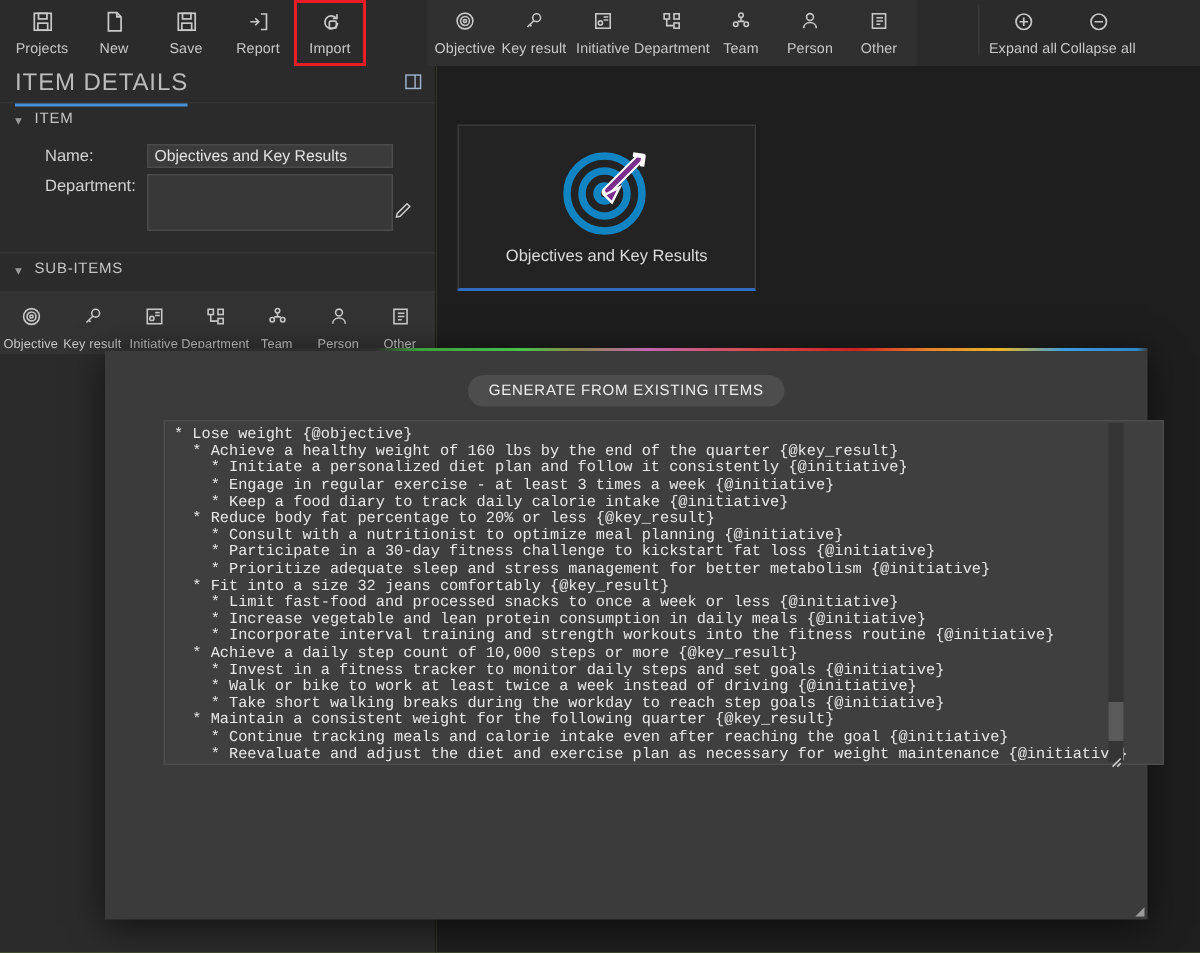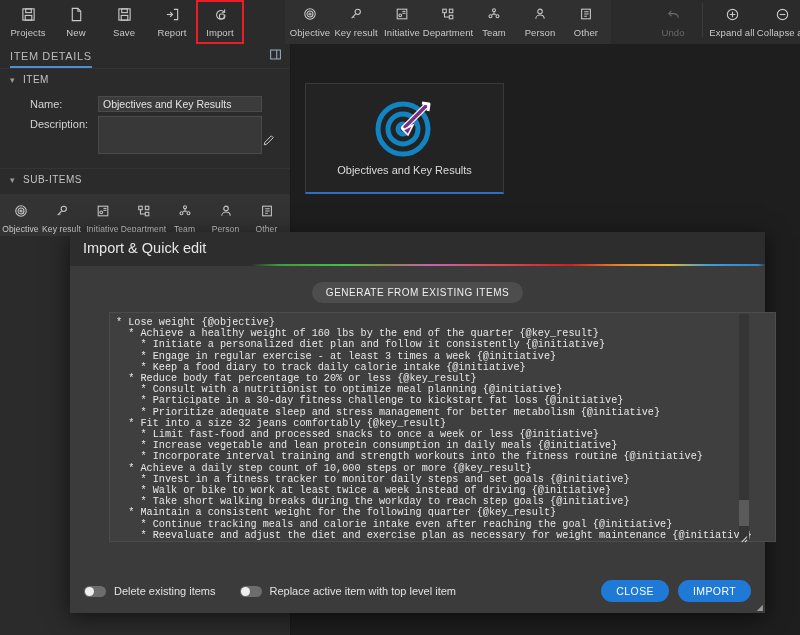--- a/index.html
+++ b/index.html
@@ -47,21 +47,21 @@
   
   .left-panel {
     position: absolute; left: 0; top: 44px; width: 291px; height: 591px;
     background: #2b2b2b; border-right: 1px solid #1a1a1a;
   }
   .panel-head {
     height: 24px; display: flex; align-items: center; padding: 0 10px;
     position: relative;
   }
   .panel-title {
-    font-size: 11px; color: #bcbcbc; letter-spacing: .6px;
+    font-size: 16px; color: #bcbcbc; letter-spacing: .6px;
     border-bottom: 2px solid #4a90d9; padding-bottom: 4px; margin-top: 6px;
   }
   .panel-head .pin { position: absolute; right: 8px; top: 4px; color: #9fb4cc; cursor: pointer; }
   .sect-head {
     height: 22px; display: flex; align-items: center; gap: 8px;
     padding: 0 10px; color: #c4c4c4; font-size: 10px; letter-spacing: .5px;
     background: #2b2b2b; border-top: 1px solid #343434; cursor: pointer;
   }
   .chev { font-size: 9px; color: #9a9a9a; }
   .form { background: #2b2b2b; padding: 6px 10px 10px 10px; position: relative; margin-left: 20px; }
@@ -290,29 +290,20 @@
           <svg class="i" width="14" height="14" viewBox="0 0 16 16">
               <rect x="3" y="2.5" width="10" height="11"></rect>
               <path d="M6 5.5h5M6 8h5M6 10.5h3"></path>
             </svg>
         </span>
         <span class="lb">Other</span>
       </div>
     </div>
 
     <div class="tb-right">
-      <div class="tb-btn disabled">
-        <span class="ic">
-          <svg class="i" width="15" height="15" viewBox="0 0 16 16">
-              <path d="M13 11.5c0-3-2-4.5-5-4.5H3.2"></path>
-              <path d="M5.8 4.2L3 7l2.8 2.8"></path>
-            </svg>
-        </span>
-        <span class="lb">Undo</span>
-      </div>
       <div class="sep"></div>
       <div class="tb-btn">
         <span class="ic">
           <svg class="i" width="15" height="15" viewBox="0 0 16 16">
               <circle cx="8" cy="8" r="5.5"></circle>
               <path d="M8 5v6M5 8h6"></path>
             </svg>
         </span>
         <span class="lb">Expand all</span>
       </div>
@@ -344,21 +335,21 @@
       <span>ITEM</span>
     </div>
 
     <div class="form">
       <div class="frow">
         <span class="flabel">Name:</span>
         <input class="finput" value="Objectives and Key Results" style="">
         <span class="pencil" style="padding-top:0;visibility:hidden"></span>
       </div>
       <div class="frow">
-        <span class="flabel">Description:</span>
+        <span class="flabel">Department:</span>
         <textarea class="ftext" placeholder="" style=""></textarea>
         <span class="pencil">
           <svg class="i" width="13" height="13" viewBox="0 0 16 16">
               <path d="M11.5 2.2l2.3 2.3-8 8-3 .7.7-3z"></path>
             </svg>
         </span>
       </div>
     </div>
 
     <div class="sect-head">
@@ -452,23 +443,20 @@
           <path d="M53 6 L32 27" stroke="#7b2d8e" stroke-width="3.4" stroke-linecap="round"></path>
           <polygon points="30,30 40,25 35,35" fill="#7b2d8e" stroke="#ffffff" stroke-width="1.6"></polygon>
           <path d="M49 3 L56 4 L55 11" fill="none" stroke="#ffffff" stroke-width="3" stroke-linejoin="round"></path>
         </svg>
       </span>
       <span class="label">Objectives and Key Results</span>
     </div>
   </div>
 
   <div class="modal">
-    <div class="modal-head">
-      <span class="modal-title">Import &amp; Quick edit</span>
-    </div>
     <div class="rainbow"></div>
 
     <div class="modal-body">
       <div class="btnrow">
         <button class="pillbtn">GENERATE FROM EXISTING ITEMS</button>
       </div>
 
       <div class="ta-wrap">
         <textarea class="bigtext" placeholder="" style="">* Lose weight {@objective}
   * Achieve a healthy weight of 160 lbs by the end of the quarter {@key_result}
@@ -494,33 +482,16 @@
           <div class="sthumb"></div>
         </div>
         <span class="resz">
           <svg class="i" width="9" height="9" viewBox="0 0 10 10">
               <path d="M9 3L3 9M9 6.5L6.5 9"></path>
             </svg>
         </span>
       </div>
     </div>
 
-    <div class="modal-foot">
-      <div class="toggle-grp">
-        <span class="tg">
-            <span class="knob"></span>
-          </span>
-        <span class="tg-lbl">Delete existing items</span>
-      </div>
-      <div class="toggle-grp">
-        <span class="tg">
-            <span class="knob"></span>
-          </span>
-        <span class="tg-lbl">Replace active item with top level item</span>
-      </div>
-      <div class="foot-spacer"></div>
-      <button class="bluebtn">CLOSE</button>
-      <button class="bluebtn">IMPORT</button>
-    </div>
     <span class="modal-resz">◢</span>
   </div>
 
 </div>
 
 </body></html>

